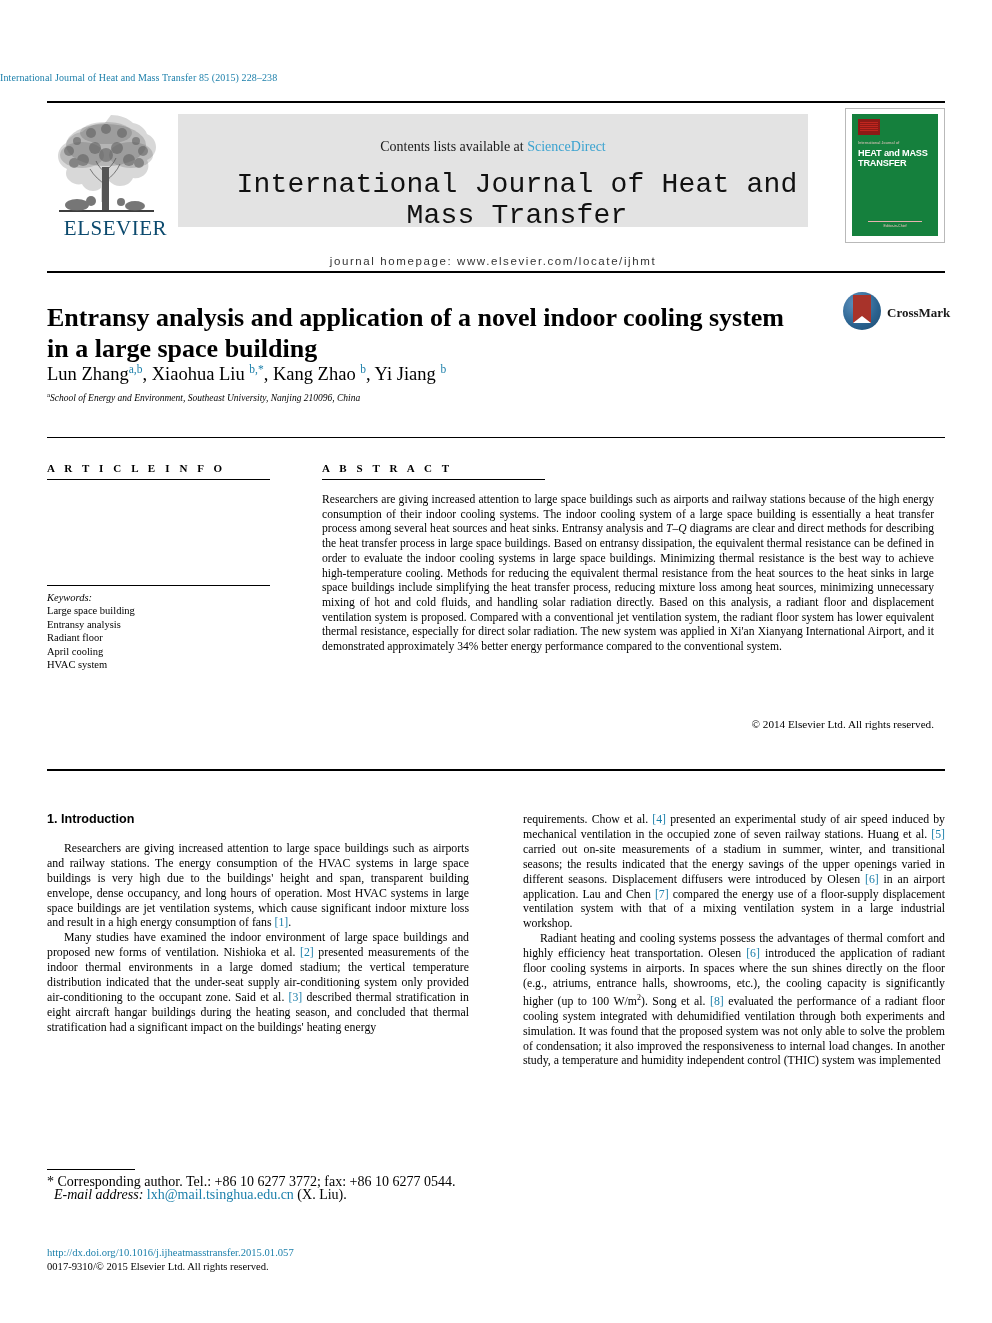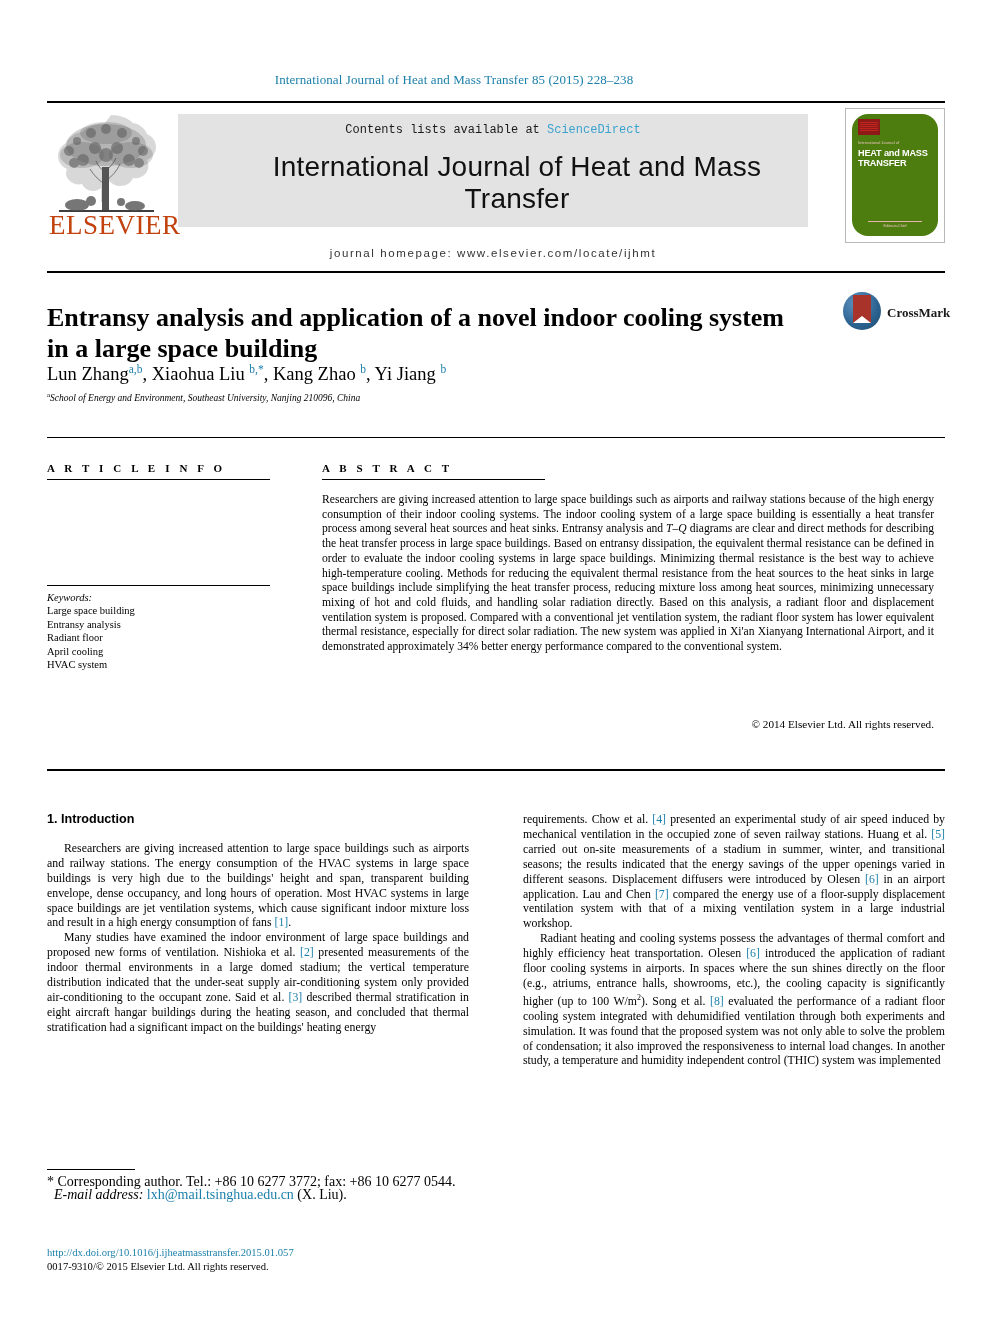--- a/index.html
+++ b/index.html
@@ -20,22 +20,21 @@
     left: 0; top: 0;
     width: 992px;
     height: 1323px;
   }
 
   
   .running-head {
     position: absolute;
     left: 0; top: 72px;
     width: 908px;
-    text-align: center;
-    font-size: 13px;
+    font-size: 10px;
     color: #1b7faa;
     letter-spacing: .1px;
   }
 
   
   .masthead {
     position: absolute;
     left: 47px;
     top: 101px;
     width: 898px;
@@ -50,78 +49,77 @@
     height: 128px;
   }
   .tree-svg { display:block; }
   .elsevier-word {
     position: absolute;
     left: 2px;
     bottom: 2px;
     width: 118px;
     text-align: right;
     font-family: "Liberation Serif", serif;
-    font-size: 27px;
+    font-size: 21px;
     letter-spacing: .5px;
-    color: #c2410c;
+    color: #0c4a6e;
   }
 
   .banner {
     position: absolute;
     left: 131px;
     top: 11px;
     right: 137px;
     height: 113px;
     background: #e3e3e3;
     text-align: center;
   }
   .banner .contents {
-    margin-top: 9px;
-    font-family: Liberation Mono, monospace;
-    font-size: 12px;
+    margin-top: 25px;
+    font-family: Liberation Serif, serif;
+    font-size: 14px;
     color: #1a1a1a;
   }
   .banner .contents a {
     color: #3ba3d0;
     text-decoration: none;
   }
   .banner .jtitle {
     margin-top: 14px;
-    font-family: Liberation Sans, sans-serif;
+    font-family: Liberation Mono, monospace;
     font-size: 28px;
     letter-spacing: .2px;
     color: #111;
     margin-left: 48px;
   }
   .banner .homepage {
-    margin-top: 32px;
+    margin-top: 24px;
     font-family: "Liberation Sans", sans-serif;
     font-size: 11.5px;
     letter-spacing: 1.6px;
     color: #333;
   }
 
   .cover {
     position: absolute;
     right: 0px;
     top: 5px;
     width: 100px;
     height: 135px;
     border: 1px solid #b9b9b9;
     background: #ffffff;
     box-sizing: border-box;
     padding: 5px 6px 6px 6px;
   }
   .cover-inner {
     width: 100%;
     height: 100%;
-    background: #4d7c0f;
+    background: #15803d;
     position: relative;
     box-sizing: border-box;
-    border-radius: 16px;
   }
   .cover-elsevier {
     position: absolute;
     left: 6px; top: 5px;
     width: 22px; height: 16px;
     background: #8d1a16;
   }
   .cover-elsevier:after{
     content:"";
     position:absolute;

